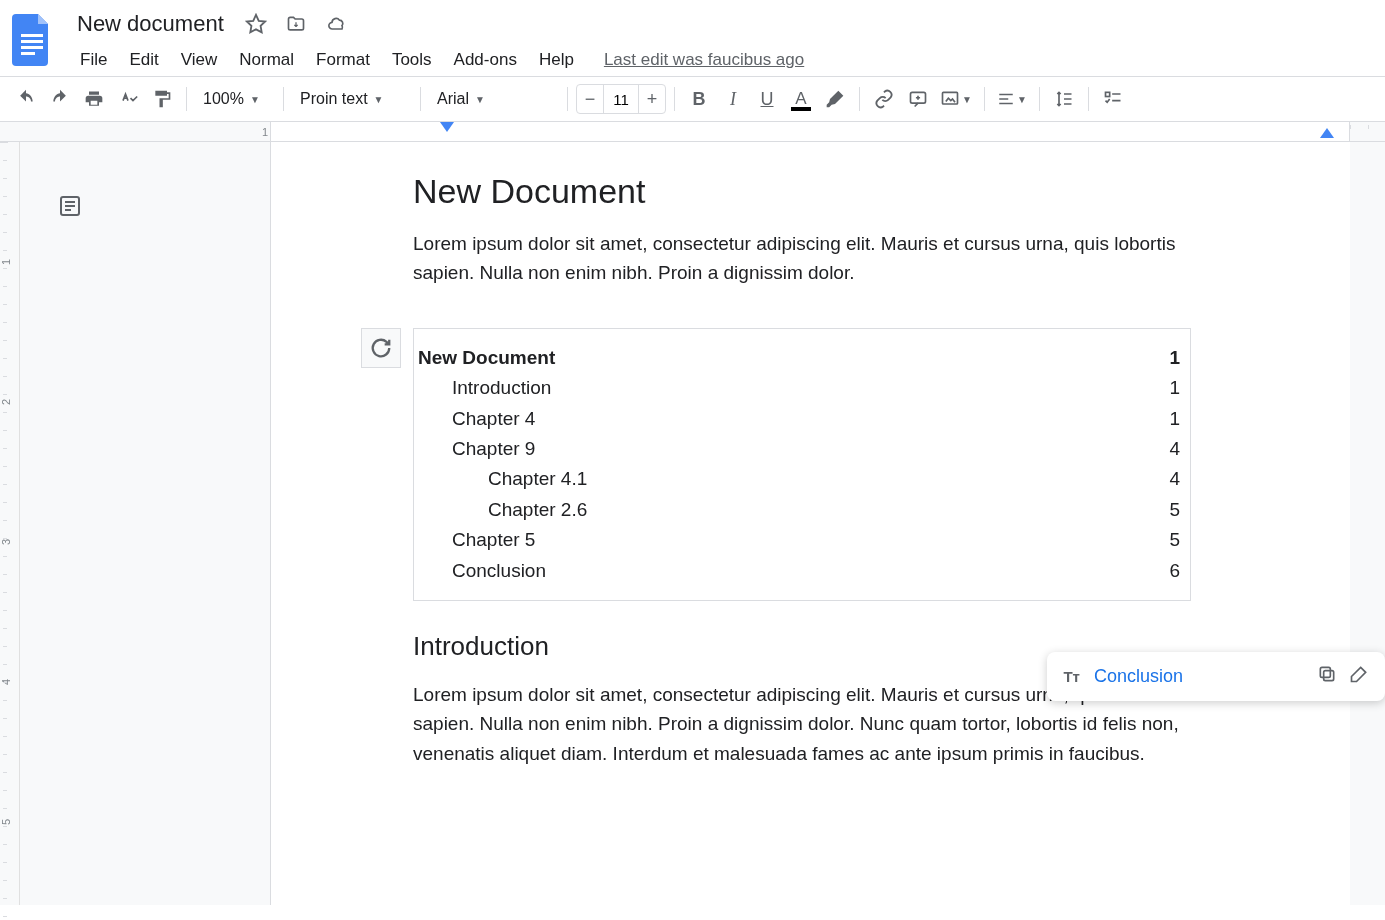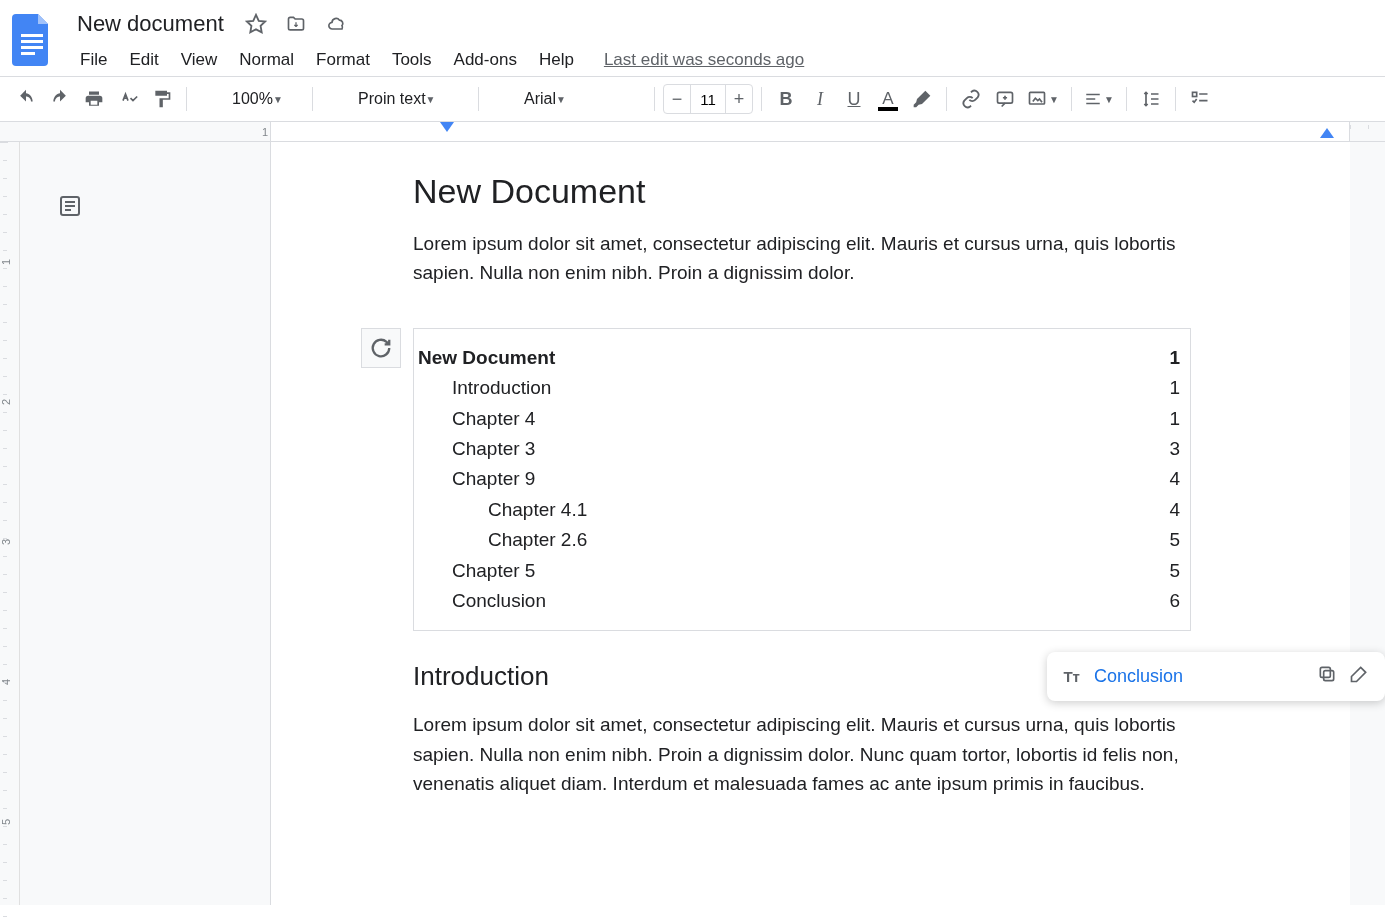--- a/index.html
+++ b/index.html
@@ -14,21 +14,21 @@
 .doc-title { font-size: 22px; color: #202124; border: 1px solid transparent; padding: 2px 6px; border-radius: 4px; }
 .title-icon { color: #5f6368; cursor: pointer; padding: 4px; display: flex; align-items: center; }
 .menu-row { display: flex; align-items: center; gap: 2px; }
 .menu-item { font-size: 17px; color: #202124; padding: 6px 10px; border-radius: 4px; cursor: pointer; }
 .last-edit { font-size: 17px; color: #5f6368; text-decoration: underline; margin-left: 18px; cursor: pointer; }
 
 
 .toolbar { display: flex; align-items: center; padding: 6px 10px; background: #fff; border-bottom: 1px solid #dadce0; gap: 2px; }
 .tbtn { min-width: 32px; height: 32px; display: flex; align-items: center; justify-content: center; color: #5f6368; cursor: pointer; border-radius: 4px; padding: 0 4px; }
 .tsep { width: 1px; height: 24px; background: #dadce0; margin: 0 6px; }
-.tselect { display: flex; align-items: center; color: #202124; font-size: 16px; padding: 0 8px; height: 32px; cursor: pointer; border-radius: 4px; margin-left: 29px; }
+.tselect { display: flex; align-items: center; gap: 6px; color: #202124; font-size: 16px; padding: 0 8px; height: 32px; cursor: pointer; border-radius: 4px; }
 .zoom-select { width: 80px; }
 .style-select { width: 120px; }
 .font-select { width: 130px; }
 .font-size-box { display: flex; align-items: center; border: 1px solid #dadce0; border-radius: 4px; height: 30px; }
 .font-size-btn { width: 26px; height: 28px; display: flex; align-items: center; justify-content: center; color: #5f6368; cursor: pointer; font-size: 18px; }
 .font-size-input { width: 36px; text-align: center; border: none; border-left: 1px solid #dadce0; border-right: 1px solid #dadce0; height: 28px; font-size: 15px; outline: none; }
 .dropdown-arrow { font-size: 10px; color: #5f6368; }
 .text-color-btn { position: relative; }
 .text-color-underline { position: absolute; bottom: 4px; left: 6px; right: 6px; height: 4px; background: #000; }
 
@@ -112,21 +112,21 @@
     </div>
     <div class="menu-row">
       <div class="menu-item">File</div>
       <div class="menu-item">Edit</div>
       <div class="menu-item">View</div>
       <div class="menu-item">Normal</div>
       <div class="menu-item">Format</div>
       <div class="menu-item">Tools</div>
       <div class="menu-item">Add-ons</div>
       <div class="menu-item">Help</div>
-      <div class="last-edit">Last edit was seconds ago</div>
+      <div class="last-edit">Last edit was faucibus ago</div>
     </div>
   </div>
 </div>
 
 <div class="toolbar">
   <div class="tbtn">
       <svg width="20" height="20" viewBox="0 0 24 24" fill="#5f6368">
         <path d="M12 5V1L5 8l7 7V9c3.3 0 6 2.7 6 6h2c0-5-4-10-8-10z"></path>
       </svg>
     </div>
@@ -395,24 +395,20 @@
               </div>
               <div class="toc-row toc-l1">
                 <span>Introduction</span>
                 <span class="toc-page">1</span>
               </div>
               <div class="toc-row toc-l1">
                 <span>Chapter 4</span>
                 <span class="toc-page">1</span>
               </div>
               <div class="toc-row toc-l1">
-                <span>Chapter 3</span>
-                <span class="toc-page">3</span>
-              </div>
-              <div class="toc-row toc-l1">
                 <span>Chapter 9</span>
                 <span class="toc-page">4</span>
               </div>
               <div class="toc-row toc-l2">
                 <span>Chapter 4.1</span>
                 <span class="toc-page">4</span>
               </div>
               <div class="toc-row toc-l2">
                 <span>Chapter 2.6</span>
                 <span class="toc-page">5</span>

